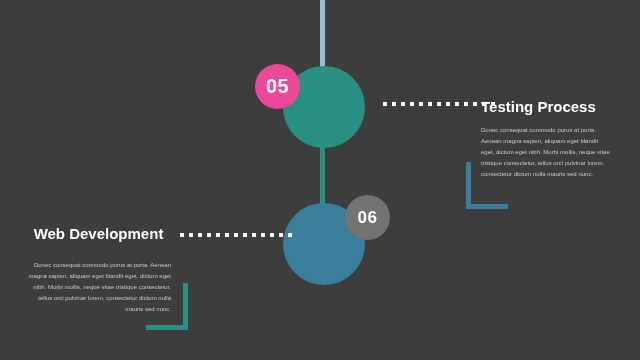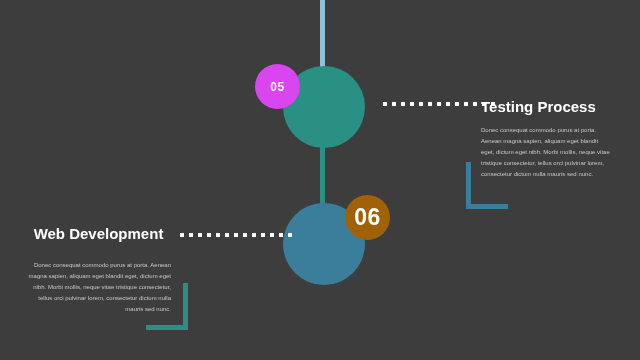--- a/index.html
+++ b/index.html
@@ -67,30 +67,30 @@
     justify-content: center;
     color: #ffffff;
     font-weight: bold;
     letter-spacing: 0.5px;
   }
   #badge-05 {
     left: 255px;
     top: 64px;
     width: 45px;
     height: 45px;
-    background: #d946ef;
-    font-size: 12px;
+    background: #ec4899;
+    font-size: 20px;
   }
   #badge-06 {
     left: 345px;
     top: 195px;
     width: 45px;
     height: 45px;
-    background: #a16207;
-    font-size: 23px;
+    background: #737373;
+    font-size: 17px;
   }
 
   
   .dotted-line {
     position: absolute;
     display: flex;
     gap: 5px;
     align-items: center;
   }
   .dot {

